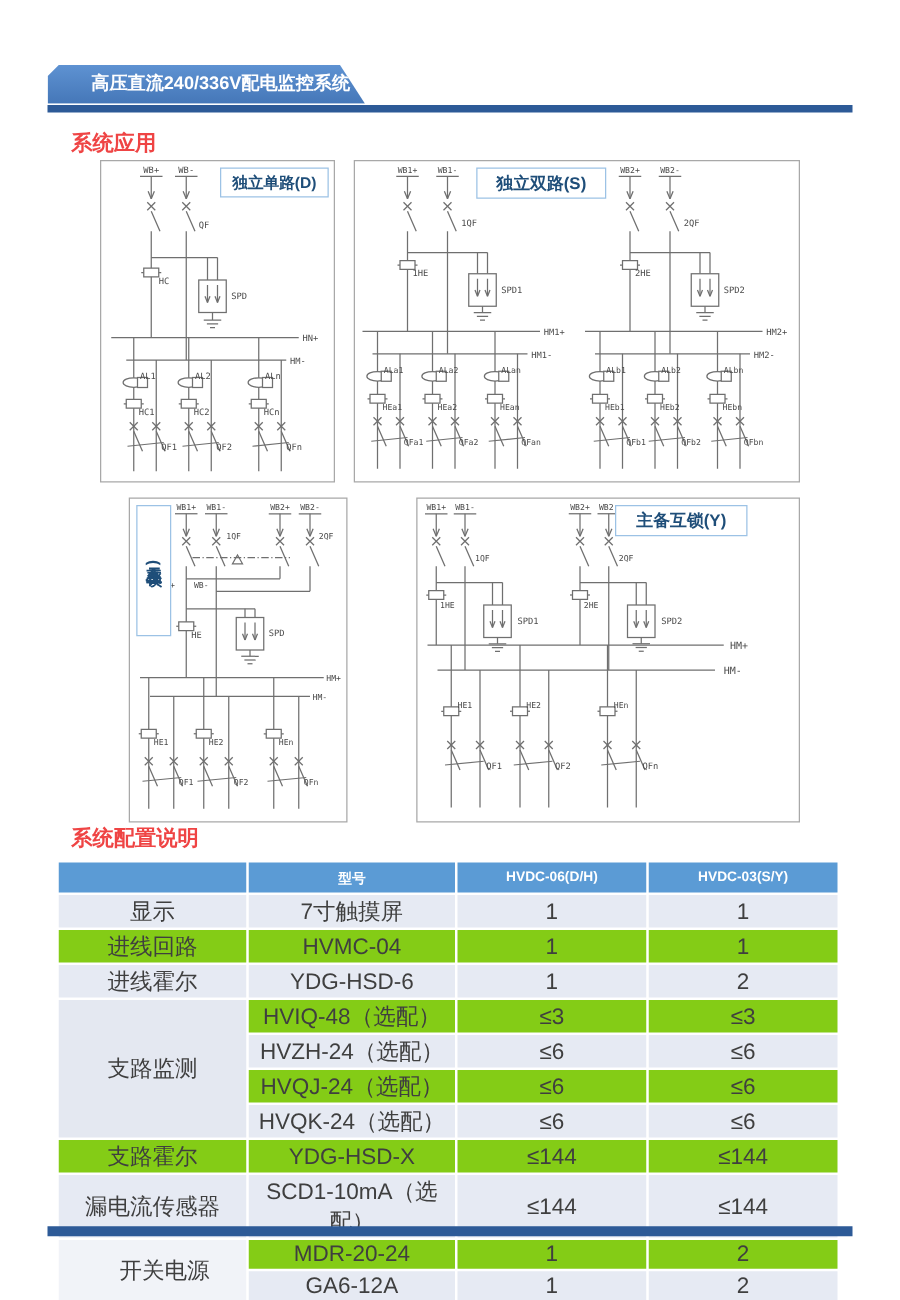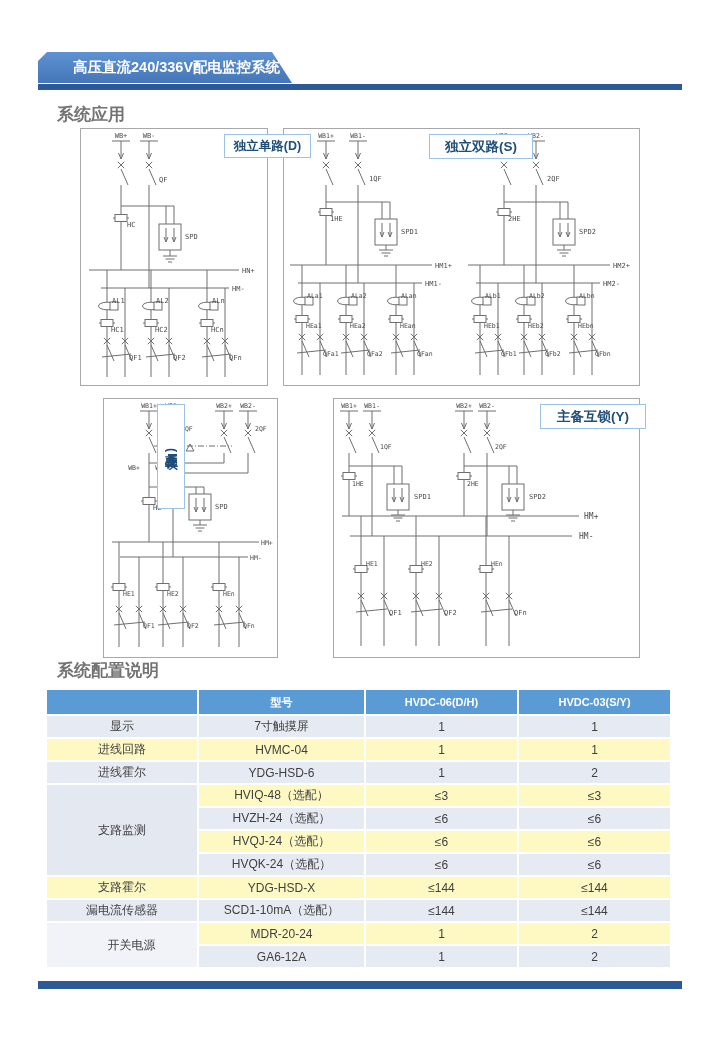--- a/index.html
+++ b/index.html
@@ -1,41 +1,41 @@
 <!DOCTYPE html>
 <html><head>
 <meta charset="utf-8">
 <style>
   html,body{margin:0;padding:0;}
   body{width:720px;height:1040px;background:#fff;font-family:"Liberation Sans",sans-serif;position:relative;overflow:hidden;}
   .banner{position:absolute;left:38px;top:52px;width:254px;height:31px;background:linear-gradient(#5e92d2,#4577b8);color:#fff;font-weight:bold;font-size:14.5px;line-height:31px;padding-left:35px;box-sizing:border-box;clip-path:polygon(0 100%,0 9px,9px 0,calc(100% - 20px) 0,100% 100%);}
   .rule{position:absolute;left:38px;top:84px;width:644px;height:6px;background:#2d5a97;}
   .footer-bar{position:absolute;left:38px;top:981px;width:644px;height:8px;background:#2d5a97;}
-  .sec-title{position:absolute;font-size:17px;font-weight:bold;color:#737373;}
+  .sec-title{position:absolute;font-size:17px;font-weight:bold;color:#ef4444;}
   #sec1{left:57px;top:103px;}
   #sec2{left:57px;top:659px;}
   .diag{position:absolute;border:1px solid #a8a8a8;background:#fff;}
   #d1{left:80px;top:128px;width:186px;height:256px;}
   #d2{left:283px;top:128px;width:355px;height:256px;}
   #d3{left:103px;top:398px;width:173px;height:258px;}
   #d4{left:333px;top:398px;width:305px;height:258px;}
   .diag svg{position:absolute;left:0;top:0;}
   .diag svg line,.diag svg rect,.diag svg ellipse,.diag svg polygon,.diag svg use{stroke:#6f6f6f;stroke-width:1;fill:none;}
   .diag svg text{font-family:"DejaVu Sans Mono",monospace;font-size:7px;fill:#4a4a4a;stroke:none;}
   .diag svg text.sm{font-size:6.5px;}
-  .dlabel{position:absolute;border:1px solid #9cc2e5;background:#fff;color:#1f4e79;font-weight:bold;font-size:12.5px;display:flex;align-items:center;justify-content:center;z-index:2;margin-left:48px;}
+  .dlabel{position:absolute;border:1px solid #9cc2e5;background:#fff;color:#1f4e79;font-weight:bold;font-size:12.5px;display:flex;align-items:center;justify-content:center;z-index:2;}
   #d1 .dlabel{left:95px;top:5px;width:85px;height:22px;}
   #d2 .dlabel{left:97px;top:5px;width:102px;height:23px;font-size:13.5px;}
   #d3 .dlabel{left:5px;top:5px;width:26px;height:103px;writing-mode:vertical-rl;text-orientation:mixed;letter-spacing:1px;font-size:12.5px;}
   #d4 .dlabel{left:158px;top:5px;width:104px;height:23px;font-size:13.5px;}
   .cfg-table{position:absolute;left:45px;top:688px;width:617px;border-collapse:separate;border-spacing:2px;table-layout:fixed;}
   .cfg-table th{background:#5b9bd5;color:#fff;font-weight:bold;font-size:11px;height:22px;text-align:center;}
-  .cfg-table td{font-size:12px;color:#3f3f3f;text-align:center;height:19px;}
+  .cfg-table td{font-size:18px;color:#3f3f3f;text-align:center;height:19px;}
   .lt{background:#e6eaf3;}
-  .wt{background:#fef9c3;}
+  .wt{background:#84cc16;}
   .m1{background:#e4e8f1;}
   .m2{background:#f1f3f8;padding-left:20px;}
 </style>
 </head>
 <body>
 
 <svg width="0" height="0" style="position:absolute" aria-hidden="true">
   <defs>
     <g id="xm">
         <line x1="-3.2" y1="-3.2" x2="3.2" y2="3.2"></line>

